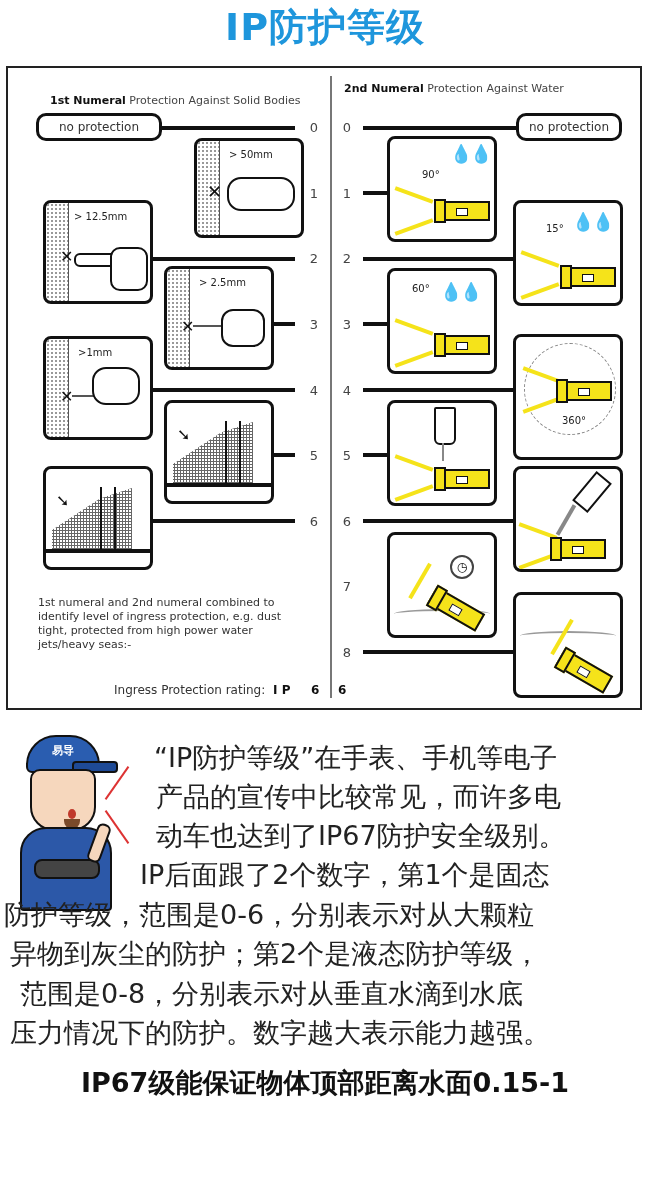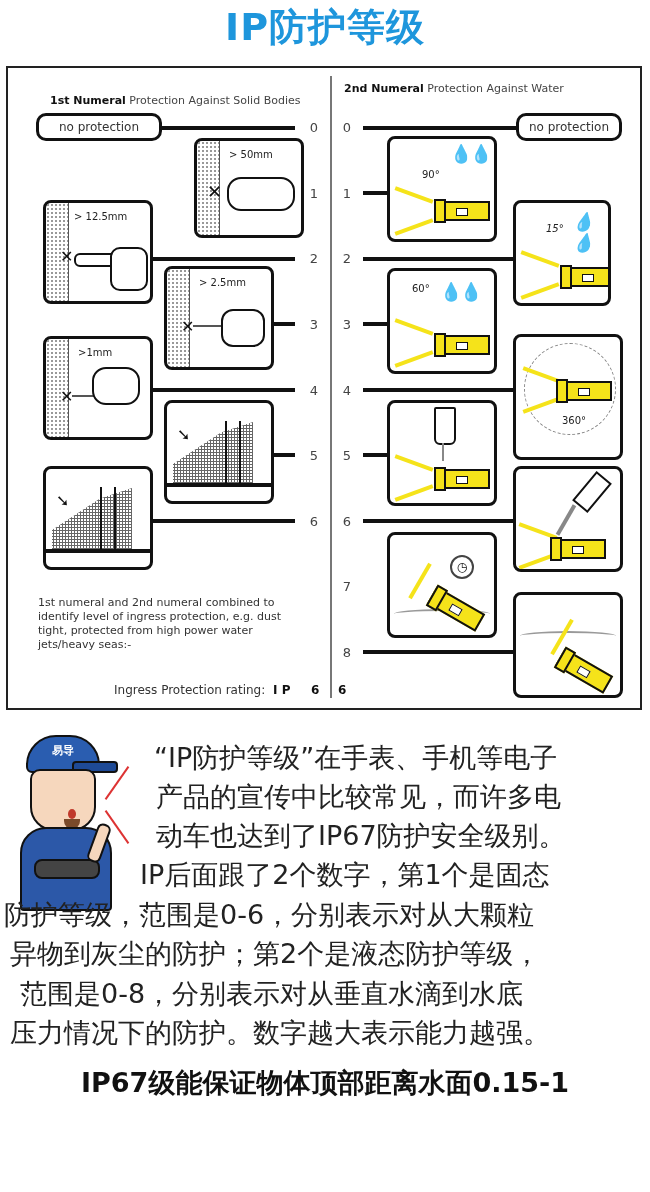--- a/index.html
+++ b/index.html
@@ -124,21 +124,21 @@
 <div class="pill" style="left:516px;top:113px;width:106px;height:28px;">no protection</div>
 
 <div class="box" style="left:387px;top:136px;width:110px;height:106px;">
   <div class="lbl" style="left:32px;top:30px;">90°</div>
   <div style="position:absolute;left:60px;top:4px;font-size:18px;color:#555;letter-spacing:-2px;">💧💧</div>
   <div class="beam" style="left:4px;top:54px;transform:rotate(20deg);"></div>
   <div class="beam" style="left:4px;top:86px;transform:rotate(-20deg);"></div>
   <div class="torch" style="left:44px;top:62px;"></div>
 </div>
 
-<div class="box" style="left:513px;top:200px;width:98px;height:106px;font-style:italic;">
+<div class="box" style="left:513px;top:200px;width:110px;height:106px;">
   <div class="lbl" style="left:30px;top:20px;">15°</div>
   <div style="position:absolute;left:56px;top:8px;font-size:18px;color:#555;letter-spacing:-2px;">💧💧</div>
   <div class="beam" style="left:4px;top:54px;transform:rotate(20deg);"></div>
   <div class="beam" style="left:4px;top:86px;transform:rotate(-20deg);"></div>
   <div class="torch" style="left:44px;top:64px;"></div>
 </div>
 
 <div class="box" style="left:387px;top:268px;width:110px;height:106px;">
   <div class="lbl" style="left:22px;top:12px;">60°</div>
   <div style="position:absolute;left:50px;top:10px;font-size:18px;color:#555;letter-spacing:-2px;">💧💧</div>

